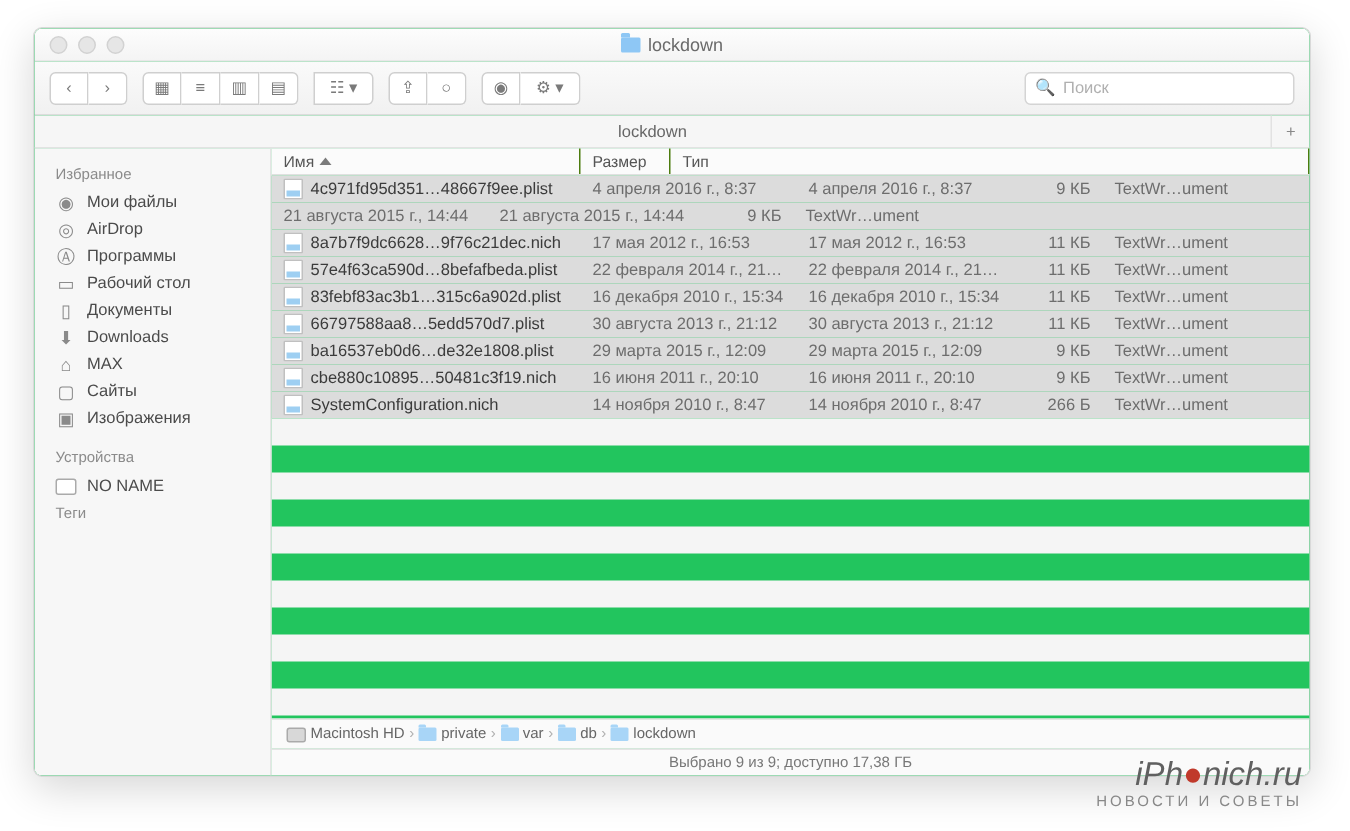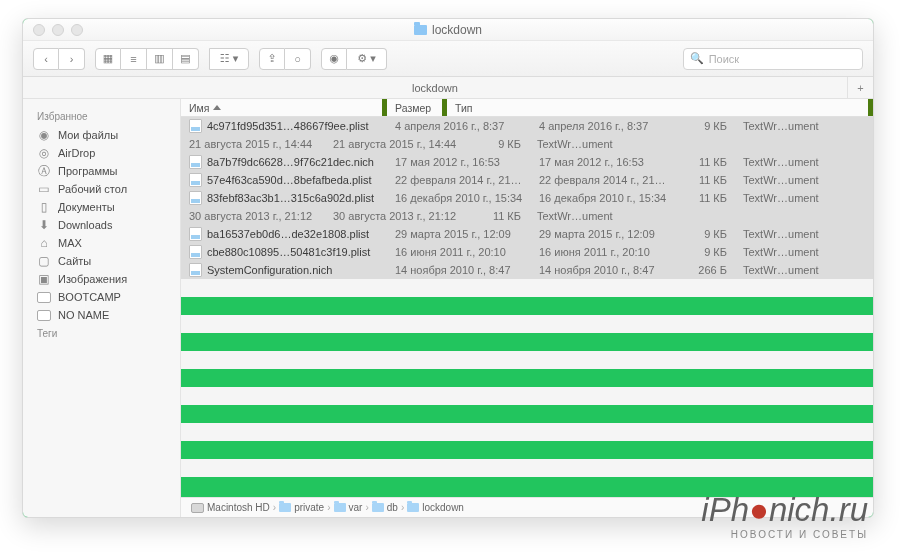--- a/index.html
+++ b/index.html
@@ -21,39 +21,39 @@
     .tabbar { height:22px; background:#f6f6f6; border-bottom:1px solid #e2e2e2; display:flex; align-items:stretch; font-size:11px; color:#666;}
     .tabbar .tab{ flex:1; display:flex; align-items:center; justify-content:center;}
     .tabbar .plus{ width:26px; border-left:1px solid #e2e2e2; display:flex; align-items:center; justify-content:center; color:#888;}
     .body { flex:1; display:flex; min-height:0;}
     .sidebar { width:158px; background:#f7f7f7; border-right:1px solid #e4e4e4; padding:8px 0; font-size:11px; color:#4b4b4b; overflow:hidden;}
     .side-head{ padding:4px 14px; color:#8b8b8b; font-size:10px;}
     .side-item{ padding:3px 14px; display:flex; align-items:center; gap:7px; cursor:default;}
     .side-item .si-ico{ width:14px; height:12px; display:flex; align-items:center; justify-content:center; color:#8a8a8a; font-size:12px;}
     .main { flex:1; display:flex; flex-direction:column; min-width:0;}
     .cols { height:18px; display:flex; background:#fbfbfb; border-bottom:1px solid #e0e0e0; font-size:10.5px; color:#555;}
-    .col { display:flex; align-items:center; padding:0 8px; border-right:5px solid #4d7c0f; overflow:hidden; white-space:nowrap;}
+    .col { display:flex; align-items:center; padding:0 8px; border-right:1px solid #4d7c0f; overflow:hidden; white-space:nowrap;}
     .c-name{flex:0 0 206px;} .c-mod{flex:0 0 144px;} .c-crt{flex:0 0 144px;} .c-size{flex:0 0 60px;} .c-type{flex:1;}
     .col.sort::after{content:"";margin-left:4px;border-left:4px solid transparent;border-right:4px solid transparent;border-bottom:5px solid #7b7b7b;}
     .rows { flex:1; overflow:hidden; font-size:11px;}
     .row { height:18px; display:flex; align-items:center; color:#3b3b3b;}
     .row.sel{ background:#dcdcdc;}
     .row:not(.sel):nth-child(even){ background:#f5f5f5;}
     .cell{ padding:0 8px; overflow:hidden; white-space:nowrap; text-overflow:ellipsis;}
     .cell.name{flex:0 0 206px; display:flex; align-items:center; gap:5px;}
     .cell.mod{flex:0 0 144px; color:#6d6d6d;} .cell.crt{flex:0 0 144px;color:#6d6d6d;}
     .cell.size{flex:0 0 60px; text-align:right;color:#6d6d6d;} .cell.type{flex:1;color:#6d6d6d;}
     .file-ico{width:13px;height:14px;background:#fff;border:1px solid #c0c0c0;border-radius:1px;position:relative;flex-shrink:0;}
     .file-ico::after{content:"";position:absolute;bottom:1px;left:1px;right:1px;height:4px;background:#9ecff2;}
     .pathbar{ height:20px; border-top:1px solid #e4e4e4; background:#fafafa; display:flex; align-items:center; padding:0 10px; font-size:10px; color:#666; gap:3px;}
     .pathbar .seg{display:flex;align-items:center;gap:3px;}
     .pathbar .sep{color:#b0b0b0;}
     .status{ height:18px; border-top:1px solid #e4e4e4; background:#fafafa; font-size:10px; color:#777; display:flex; align-items:center; justify-content:center;}
     .watermark{ position:absolute; right:32px; bottom:14px; text-align:right; color:#555; font-family:Georgia,serif;}
-    .watermark .big{ font-size:33px; font-style:italic; color:#606060;}
+    .watermark .big{ font-size:22px; font-style:italic; color:#606060;}
     .watermark .big .red{color:#c0392b;}
     .watermark .sub{font-size:10px; letter-spacing:2px; color:#888; font-family:Arial;}
     .disk-ico{width:14px;height:11px;border:1px solid #aaa;border-radius:2px;background:#fff;}
     .mini-folder{width:12px;height:9px;background:#a8d5f7;border-radius:1px;display:inline-block;position:relative;}
     .mini-folder::before{content:"";position:absolute;top:-2px;left:0;width:5px;height:2px;background:#a8d5f7;border-radius:1px 1px 0 0;}
     .hd-ico{width:13px;height:10px;background:#d8d8d8;border:1px solid #aaa;border-radius:2px;}
   </style>
 </head>
 <body>
 
@@ -140,27 +140,22 @@
           </div>
           <div class="side-item">
             <span class="si-ico">▢</span>
             <span>Сайты</span>
           </div>
           <div class="side-item">
             <span class="si-ico">▣</span>
             <span>Изображения</span>
           </div>
         </div>
+      <div class="side-head" style="margin-top:8px">Устройства</div>
       <div id="side-devices">
-          <div class="side-item">
-            <span class="si-ico">
-              <span class="disk-ico"></span>
-            </span>
-            <span>BOOTCAMP</span>
-          </div>
           <div class="side-item">
             <span class="si-ico">
               <span class="disk-ico"></span>
             </span>
             <span>NO NAME</span>
           </div>
         </div>
       <div class="side-head" style="margin-top:0">Теги</div>
     </div>
 
@@ -217,39 +212,43 @@
             <div class="cell name">
               <span class="file-ico"></span>
               <span>83febf83ac3b1…315c6a902d.plist</span>
             </div>
             <div class="cell mod">16 декабря 2010 г., 15:34</div>
             <div class="cell crt">16 декабря 2010 г., 15:34</div>
             <div class="cell size">11 КБ</div>
             <div class="cell type">TextWr…ument</div>
           </div>
           <div class="row sel">
+            <div class="cell name">
+              <span class="file-ico"></span>
+              <span>66797588aa8…5edd570d7.plist</span>
+            </div>
             <div class="cell mod">30 августа 2013 г., 21:12</div>
             <div class="cell crt">30 августа 2013 г., 21:12</div>
             <div class="cell size">11 КБ</div>
             <div class="cell type">TextWr…ument</div>
           </div>
           <div class="row sel">
             <div class="cell name">
               <span class="file-ico"></span>
               <span>ba16537eb0d6…de32e1808.plist</span>
             </div>
             <div class="cell mod">29 марта 2015 г., 12:09</div>
             <div class="cell crt">29 марта 2015 г., 12:09</div>
             <div class="cell size">9 КБ</div>
             <div class="cell type">TextWr…ument</div>
           </div>
           <div class="row sel">
             <div class="cell name">
               <span class="file-ico"></span>
-              <span>cbe880c10895…50481c3f19.plist</span>
+              <span>cbe880c10895…50481c3f19.nich</span>
             </div>
             <div class="cell mod">16 июня 2011 г., 20:10</div>
             <div class="cell crt">16 июня 2011 г., 20:10</div>
             <div class="cell size">9 КБ</div>
             <div class="cell type">TextWr…ument</div>
           </div>
           <div class="row sel">
             <div class="cell name">
               <span class="file-ico"></span>
               <span>SystemConfiguration.nich</span>
@@ -290,20 +289,23 @@
           <span class="sep">›</span>
           <span class="seg">
             <span class="mini-folder"></span>
             <span>db</span>
           </span>
           <span class="sep">›</span>
           <span class="seg">
             <span class="mini-folder"></span>
             <span>lockdown</span>
           </span>
+        </div>
+      <div class="status">
+          <span>Выбрано 9 из 9; доступно 17,38 ГБ</span>
         </div>
     </div>
   </div>
 </div>
 
 <div class="watermark">
   <div class="big"><span>iPh</span><span class="red">●</span><span>nich</span><span>.ru</span></div>
   <div class="sub">НОВОСТИ И СОВЕТЫ</div>
 </div>
 

